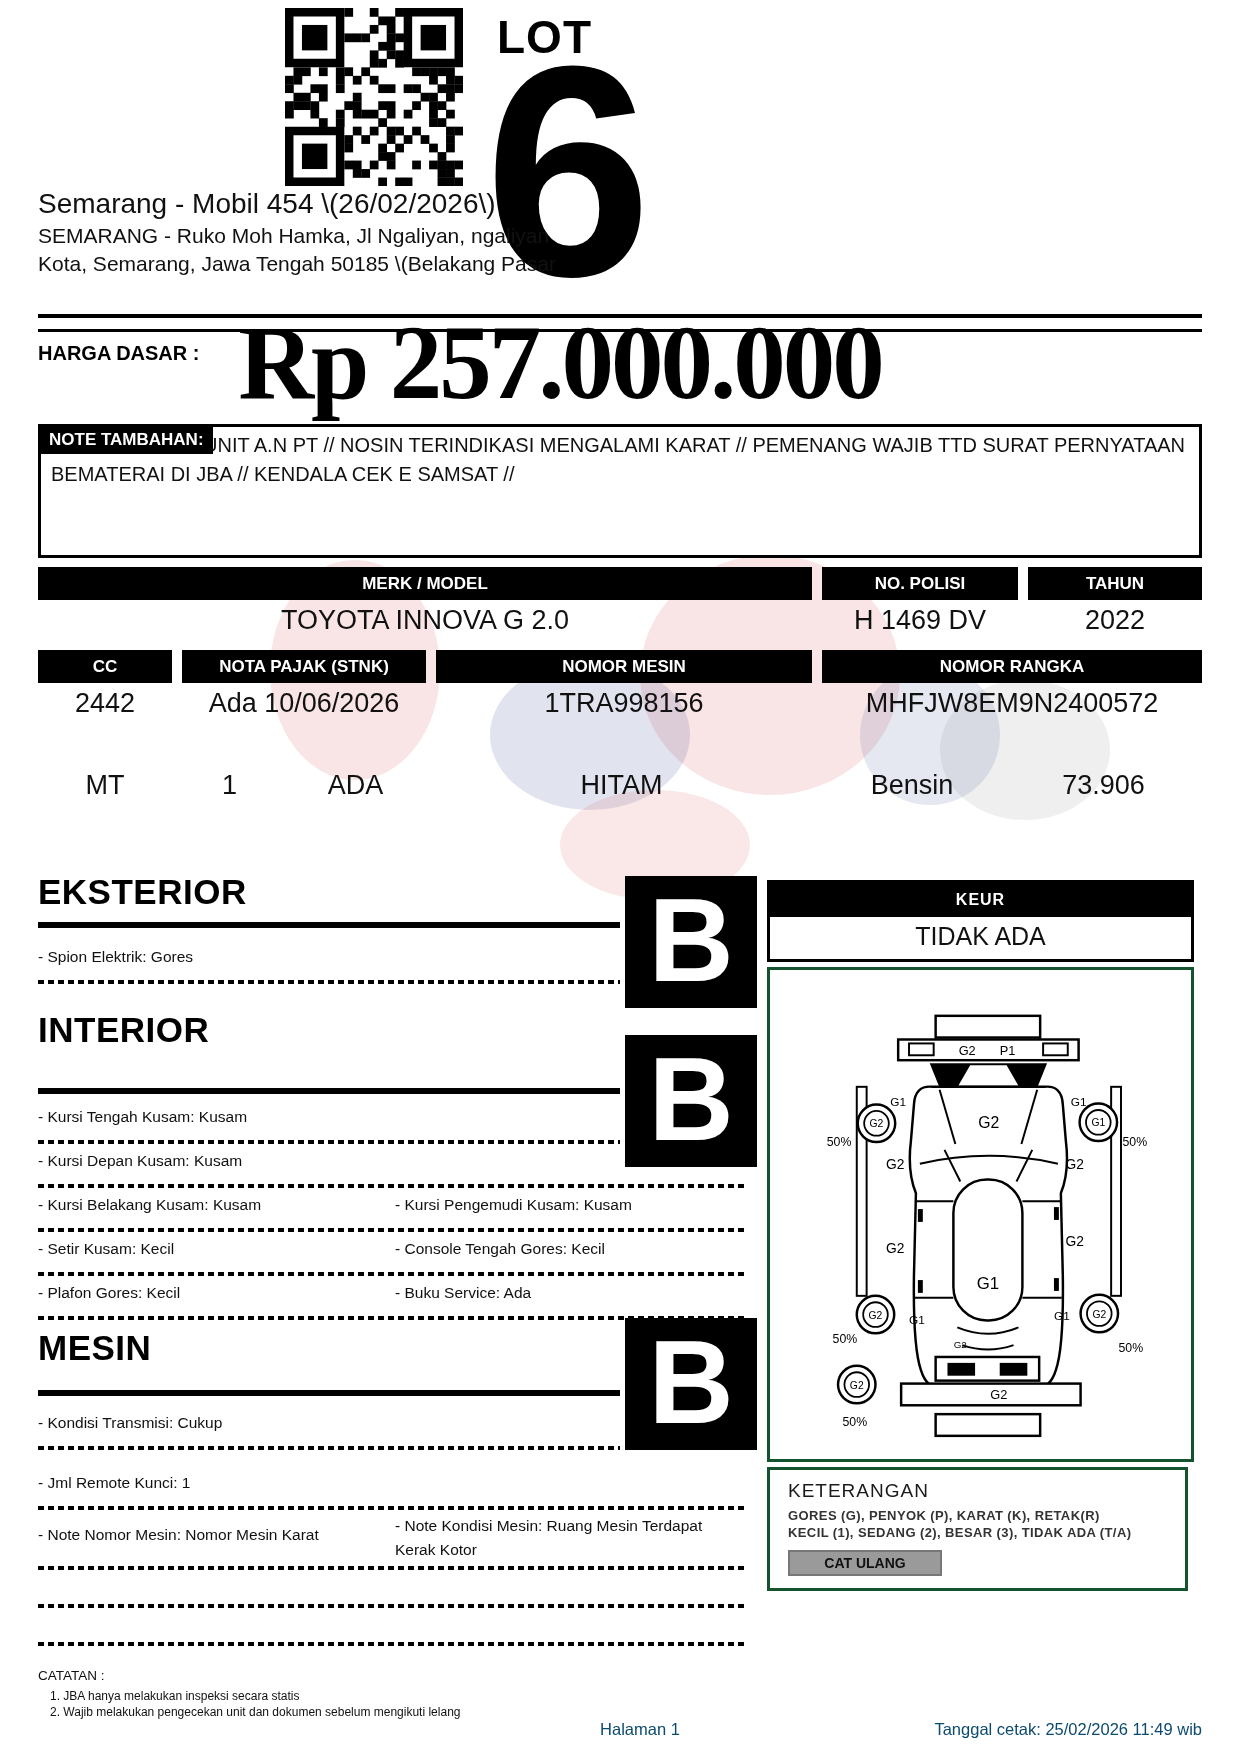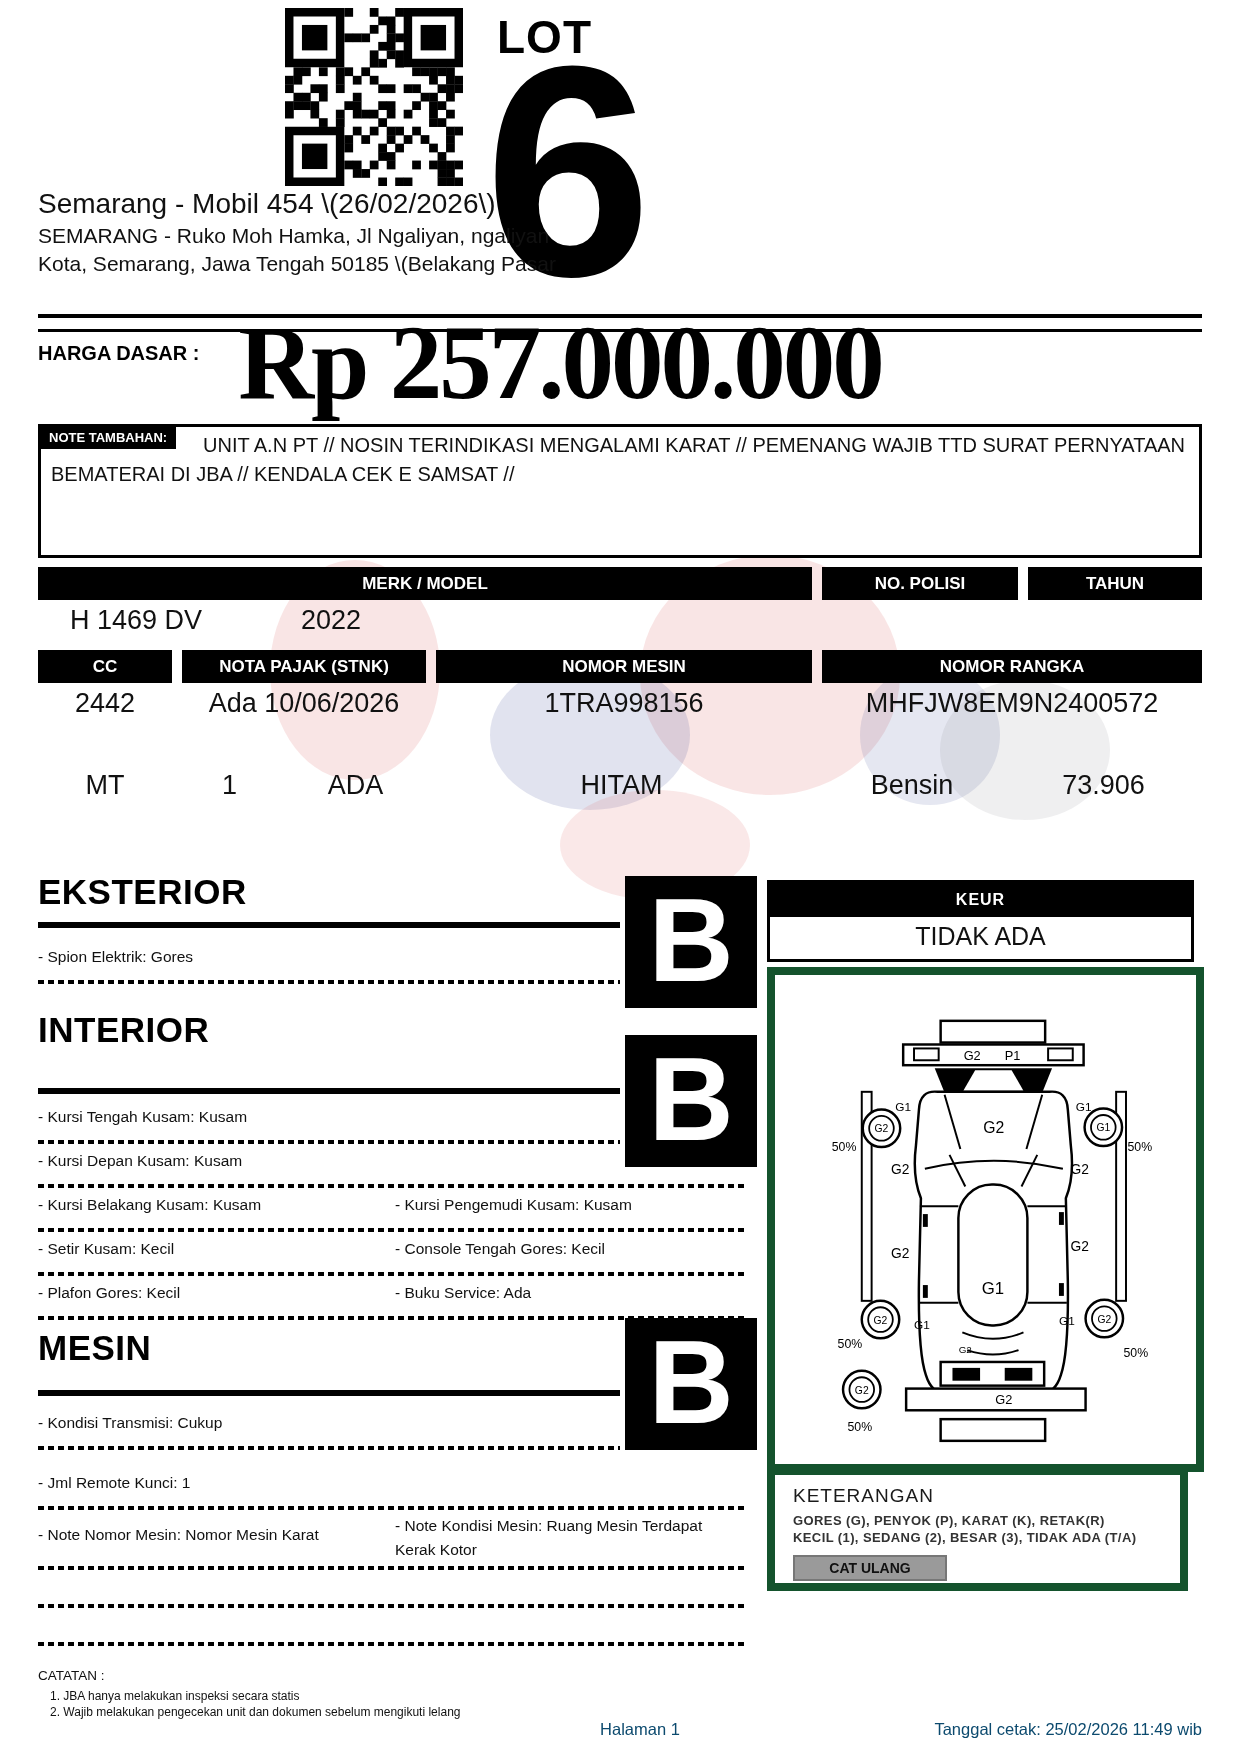--- a/index.html
+++ b/index.html
@@ -14,40 +14,40 @@
   .lot-label{font-size:46px;font-weight:700;letter-spacing:1px;}
   .lot-number{font-size:300px;font-weight:700;line-height:.82;text-align:center;}
   .title1{font-size:28px;color:#111;}
   .title2{font-size:21px;color:#111;margin-top:4px;}
   .dbl-rule{height:11px;border-top:4px solid #000;border-bottom:3px solid #000;}
   .harga-label{font-size:20px;font-weight:700;}
   .harga-value{font-size:105px;font-weight:700;letter-spacing:-3px;text-align:center;white-space:nowrap;font-family:Liberation Serif, serif;}
   
   .note-box{border:3px solid #000;}
   .note-label{position:absolute;left:-1px;top:-1px;background:#000;color:#fff;
-              font-size:13px;font-weight:700;padding:4px 9px;}
+              font-size:17px;font-weight:700;padding:4px 9px;}
   .note-text{font-size:20px;line-height:1.45;padding:4px 10px 0 10px;text-indent:152px;color:#111;}
   
   .hdr{background:#000;color:#fff;font-size:17px;font-weight:700;text-align:center;line-height:33px;height:33px;white-space:nowrap;}
   .val{font-size:27px;text-align:center;color:#111;white-space:nowrap;}
   .grid{display:flex;gap:10px;}
   
   .sec-title{font-size:35px;font-weight:700;letter-spacing:.5px;}
   .rule6{height:6px;background:#000;}
   .item{font-size:15.5px;color:#111;}
   .dotline{height:4px;background-image:repeating-linear-gradient(90deg,#000 0 6px,transparent 6px 10px);}
   .grade{width:132px;height:132px;background:#000;color:#fff;font-size:118px;font-weight:700;
          text-align:center;line-height:128px;}
   
   .keur-box{border:3px solid #000;background:transparent;}
   .keur-head{background:#000;color:#fff;font-size:16px;font-weight:700;text-align:center;
              letter-spacing:1px;line-height:34px;height:34px;}
   .keur-val{font-size:25px;text-align:center;color:#111;padding-top:5px;height:37px;}
   
-  .frame{border:8px solid #14532d;}
+  .frame{border:3px solid #14532d;}
   .ket-title{font-size:19px;letter-spacing:1px;color:#1a1a1a;}
   .ket-line{font-size:13px;font-weight:600;color:#333;letter-spacing:.4px;margin-top:6px;}
   .ket-btn{display:inline-block;margin-top:10px;background:#9a9a9a;border:2px solid #777;
            font-size:14px;font-weight:700;color:#111;padding:3px 0;width:150px;text-align:center;}
   
   .foot-sm{font-size:13.5px;color:#111;}
   .foot-xs{font-size:12px;color:#111;line-height:1.35;}
   .foot-md{font-size:16.5px;color:#0c4a6e;}
   svg text{font-family:"Liberation Sans",sans-serif;fill:#000;}
 </style>
@@ -215,20 +215,21 @@
     <div class="note-label">NOTE TAMBAHAN:</div>
     <div class="note-text">UNIT A.N PT // NOSIN TERINDIKASI MENGALAMI KARAT // PEMENANG WAJIB TTD SURAT PERNYATAAN BEMATERAI DI JBA // KENDALA CEK E SAMSAT //</div>
   </div>
 
   <div class="z grid" style="left:38px;top:567px;width:1164px;">
     <div class="hdr" style="width:774px;">MERK / MODEL</div>
     <div class="hdr" style="width:196px;">NO. POLISI</div>
     <div class="hdr" style="width:174px;">TAHUN</div>
   </div>
   <div class="z grid" style="left:38px;top:605px;width:1164px;">
+    <div class="val" style="width:774px;">TOYOTA INNOVA G 2.0</div>
     <div class="val" style="width:196px;">H 1469 DV</div>
     <div class="val" style="width:174px;">2022</div>
   </div>
 
   <div class="z grid" style="left:38px;top:650px;width:1164px;">
     <div class="hdr" style="width:134px;">CC</div>
     <div class="hdr" style="width:244px;">NOTA PAJAK (STNK)</div>
     <div class="hdr" style="width:376px;">NOMOR MESIN</div>
     <div class="hdr" style="width:380px;">NOMOR RANGKA</div>
   </div>

